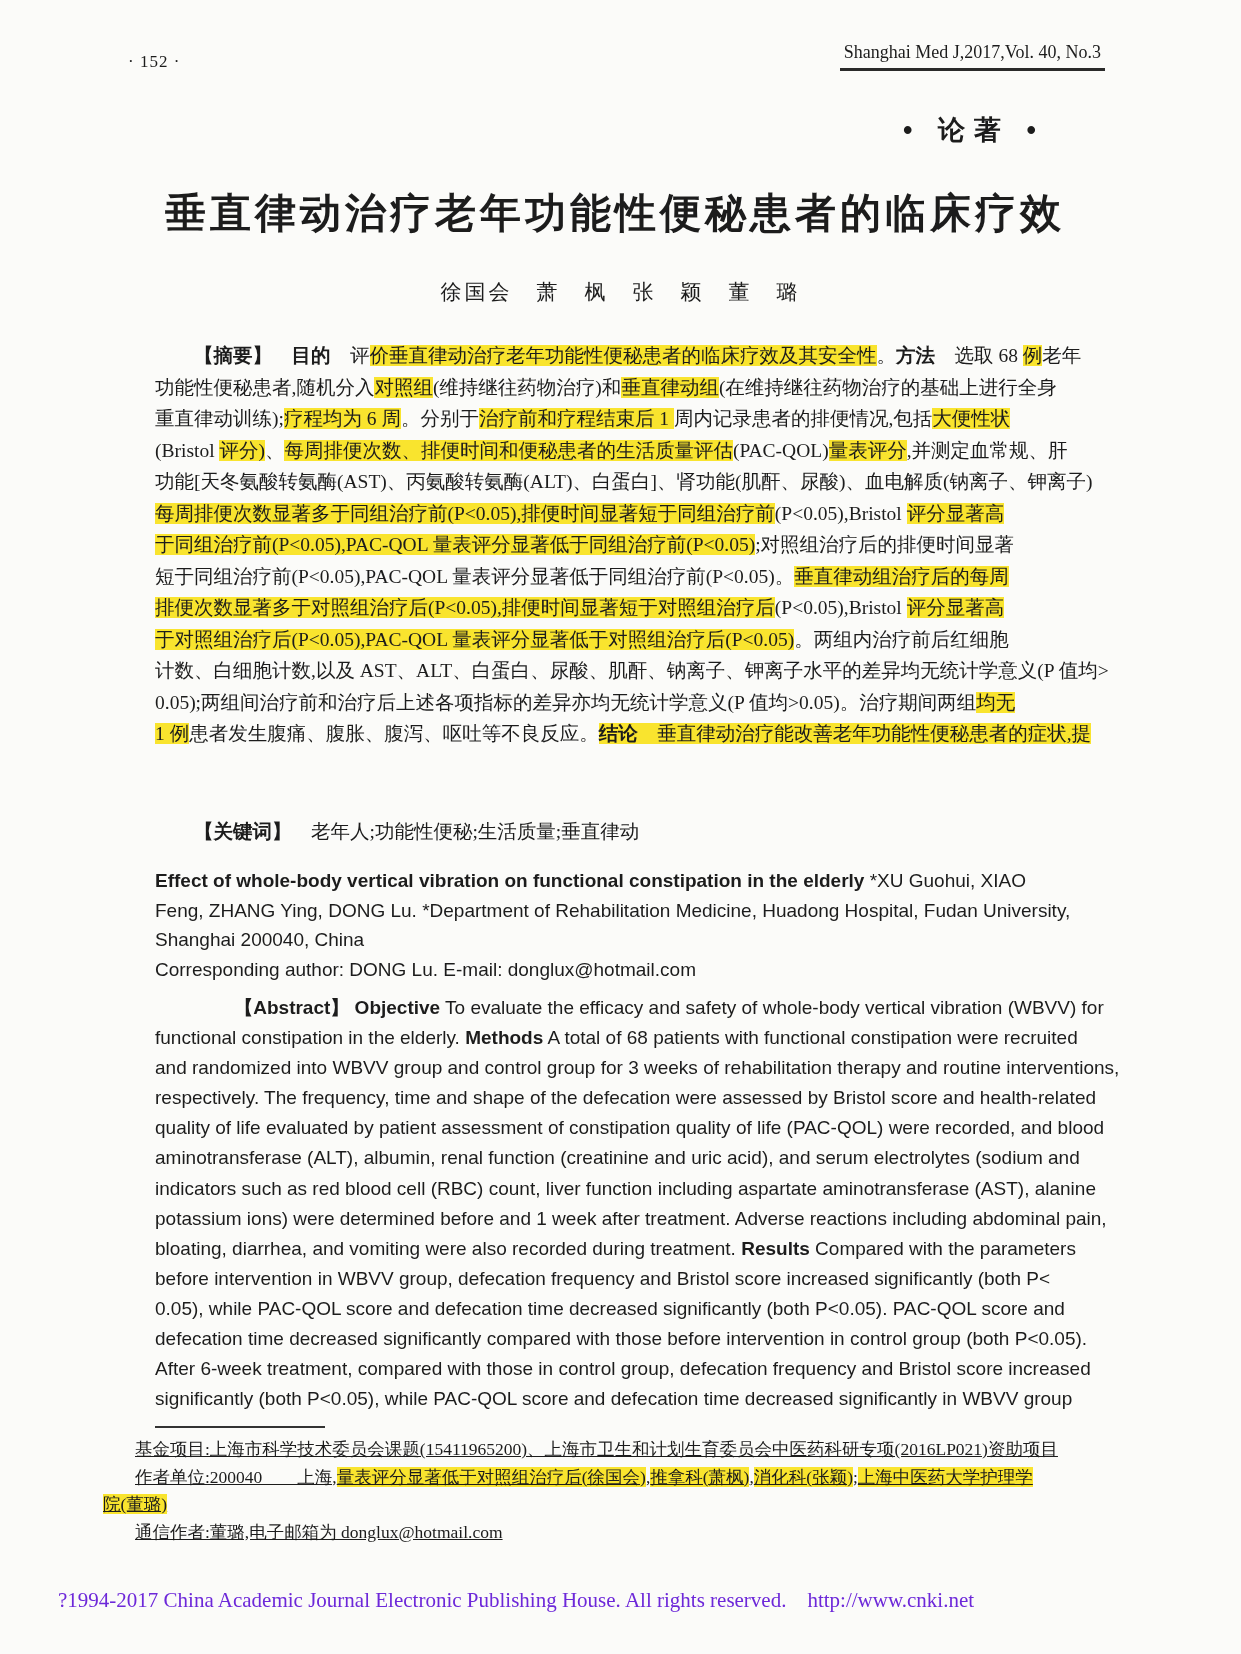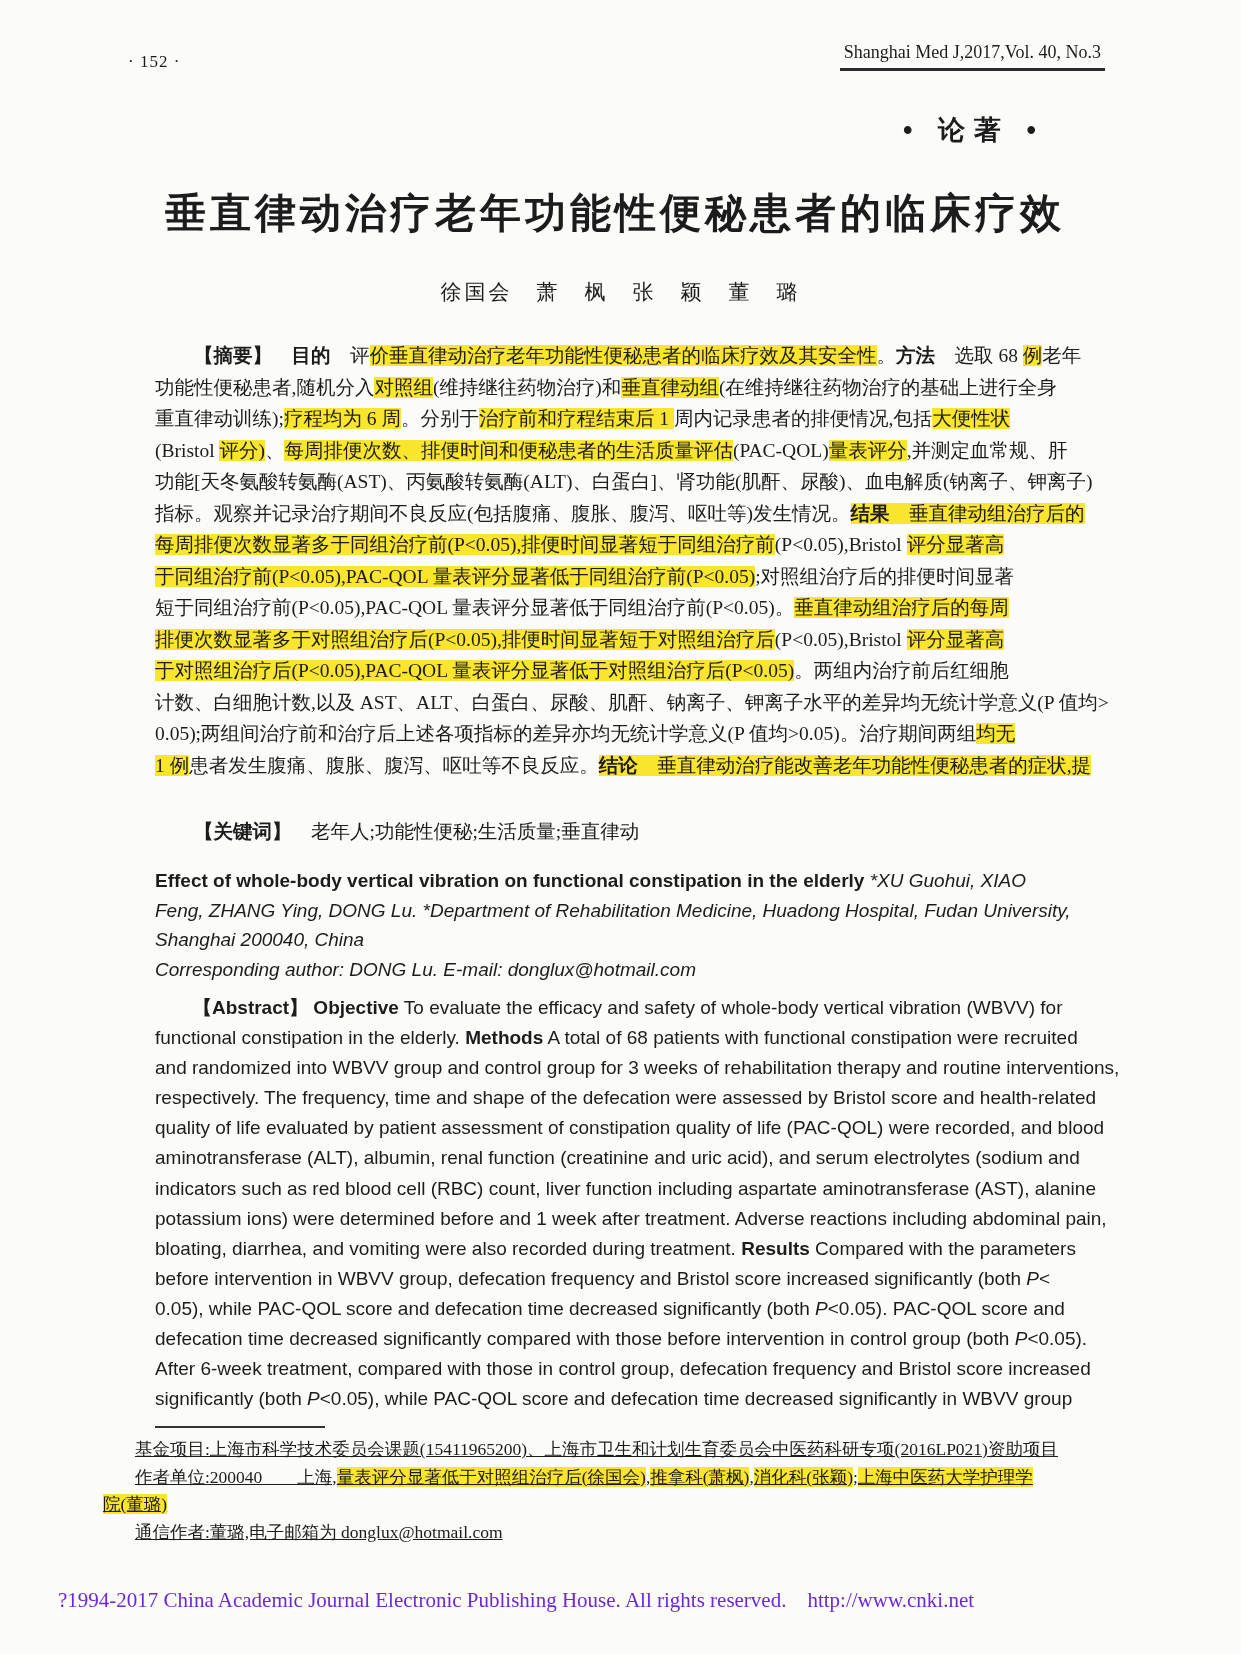--- a/index.html
+++ b/index.html
@@ -16,30 +16,30 @@
   .page-number{left:128px;top:52px;font-size:17px;letter-spacing:1px;}
   .journal-cite{right:136px;top:42px;font-size:18px;padding:0 4px 5px 4px;border-bottom:3px solid #2a2a2a;}
   .article-type{right:196px;top:112px;font-size:27px;font-weight:bold;letter-spacing:9px;font-family:"Liberation Sans",sans-serif;}
   
   .article-title{left:0;top:186px;width:1230px;text-align:center;font-size:41px;font-weight:bold;letter-spacing:4px;font-family:"Liberation Sans",sans-serif;}
   .authors{left:0;top:278px;width:1241px;text-align:center;font-size:21px;letter-spacing:3px;}
   
   .tline{white-space:nowrap;}
   .hl{background:#f9e42e;}
   .bd{font-weight:bold;}
-  .it{font-style:italic;}
+  .it{}
   
   .abstract-cn{left:155px;top:340px;width:980px;font-size:19.5px;line-height:31.5px;}
   .abstract-cn .tline:first-child{text-indent:2em;}
   .keywords{left:155px;top:816px;width:980px;font-size:19.5px;line-height:31.5px;}
   .keywords .tline{text-indent:2em;}
   
   .en-title{left:155px;top:866px;width:990px;font-size:19px;line-height:29.5px;font-family:"Liberation Sans",sans-serif;}
   .abstract-en{left:155px;top:993px;width:990px;font-size:19px;line-height:30.1px;font-family:"Liberation Sans",sans-serif;}
-  .abstract-en .tline:first-child{text-indent:2em;}
+  .abstract-en .tline:first-child{text-indent:2em;text-align:center;}
   
   .fn-divider{left:155px;top:1426px;width:170px;border-top:2px solid #333;height:0;}
   .footnotes{left:103px;top:1436px;width:1030px;font-size:17.5px;line-height:27.5px;text-decoration:underline;}
   .footnotes .tline{padding-left:32px;}
   .footnotes .tline:nth-child(3){padding-left:0;}
   
   .copyright{left:58px;top:1588px;font-size:21px;color:#6d28d9;white-space:pre;}
 </style>
 </head>
 <body>
@@ -50,21 +50,20 @@
 
 <h1 class="abs article-title" style="margin:0;">垂直律动治疗老年功能性便秘患者的临床疗效</h1>
 <div class="abs authors">徐国会　萧　枫　张　颖　董　璐</div>
 
 <div class="abs abstract-cn">
     <div class="tline"><span class="bd">【摘要】</span><span>　</span><span class="bd">目的</span><span>　评</span><span class="hl">价垂直律动治疗老年功能性便秘患者的临床疗效及其安全性</span><span>。</span><span class="bd">方法</span><span>　选取 68 </span><span class="hl">例</span><span>老年</span></div>
     <div class="tline"><span>功能性便秘患者,随机分入</span><span class="hl">对照组</span><span>(维持继往药物治疗)和</span><span class="hl">垂直律动组</span><span>(在维持继往药物治疗的基础上进行全身</span></div>
     <div class="tline"><span>重直律动训练);</span><span class="hl">疗程均为 6 周</span><span>。分别于</span><span class="hl">治疗前和疗程结束后 1 </span><span>周内记录患者的排便情况,包括</span><span class="hl">大便性状</span></div>
     <div class="tline"><span>(Bristol </span><span class="hl">评分)</span><span>、</span><span class="hl">每周排便次数、排便时间和便秘患者的生活质量评估</span><span>(PAC-QOL)</span><span class="hl">量表评分</span><span>,并测定血常规、肝</span></div>
     <div class="tline"><span>功能[天冬氨酸转氨酶(AST)、丙氨酸转氨酶(ALT)、白蛋白]、肾功能(肌酐、尿酸)、血电解质(钠离子、钾离子)</span></div>
-    <div class="tline"><span>指标。观察并记录治疗期间不良反应(包括腹痛、腹胀、腹泻、呕吐等)发生情况。</span><span class="hl bd">结果</span><span class="hl">　垂直律动组治疗后的</span></div>
     <div class="tline"><span class="hl">每周排便次数显著多于同组治疗前(P&lt;0.05),排便时间显著短于同组治疗前</span><span>(P&lt;0.05),Bristol </span><span class="hl">评分显著高</span></div>
     <div class="tline"><span class="hl">于同组治疗前(P&lt;0.05),PAC-QOL 量表评分显著低于同组治疗前(P&lt;0.05)</span><span>;对照组治疗后的排便时间显著</span></div>
     <div class="tline"><span>短于同组治疗前(P&lt;0.05),PAC-QOL 量表评分显著低于同组治疗前(P&lt;0.05)。</span><span class="hl">垂直律动组治疗后的每周</span></div>
     <div class="tline"><span class="hl">排便次数显著多于对照组治疗后(P&lt;0.05),排便时间显著短于对照组治疗后</span><span>(P&lt;0.05),Bristol </span><span class="hl">评分显著高</span></div>
     <div class="tline"><span class="hl">于对照组治疗后(P&lt;0.05),PAC-QOL 量表评分显著低于对照组治疗后(P&lt;0.05)</span><span>。两组内治疗前后红细胞</span></div>
     <div class="tline"><span>计数、白细胞计数,以及 AST、ALT、白蛋白、尿酸、肌酐、钠离子、钾离子水平的差异均无统计学意义(P 值均&gt;</span></div>
     <div class="tline"><span>0.05);两组间治疗前和治疗后上述各项指标的差异亦均无统计学意义(P 值均&gt;0.05)。治疗期间两组</span><span class="hl">均无</span></div>
     <div class="tline"><span class="hl">1 例</span><span>患者发生腹痛、腹胀、腹泻、呕吐等不良反应。</span><span class="hl bd">结论</span><span class="hl">　垂直律动治疗能改善老年功能性便秘患者的症状,提</span></div>
   </div>
 <div class="abs keywords">

